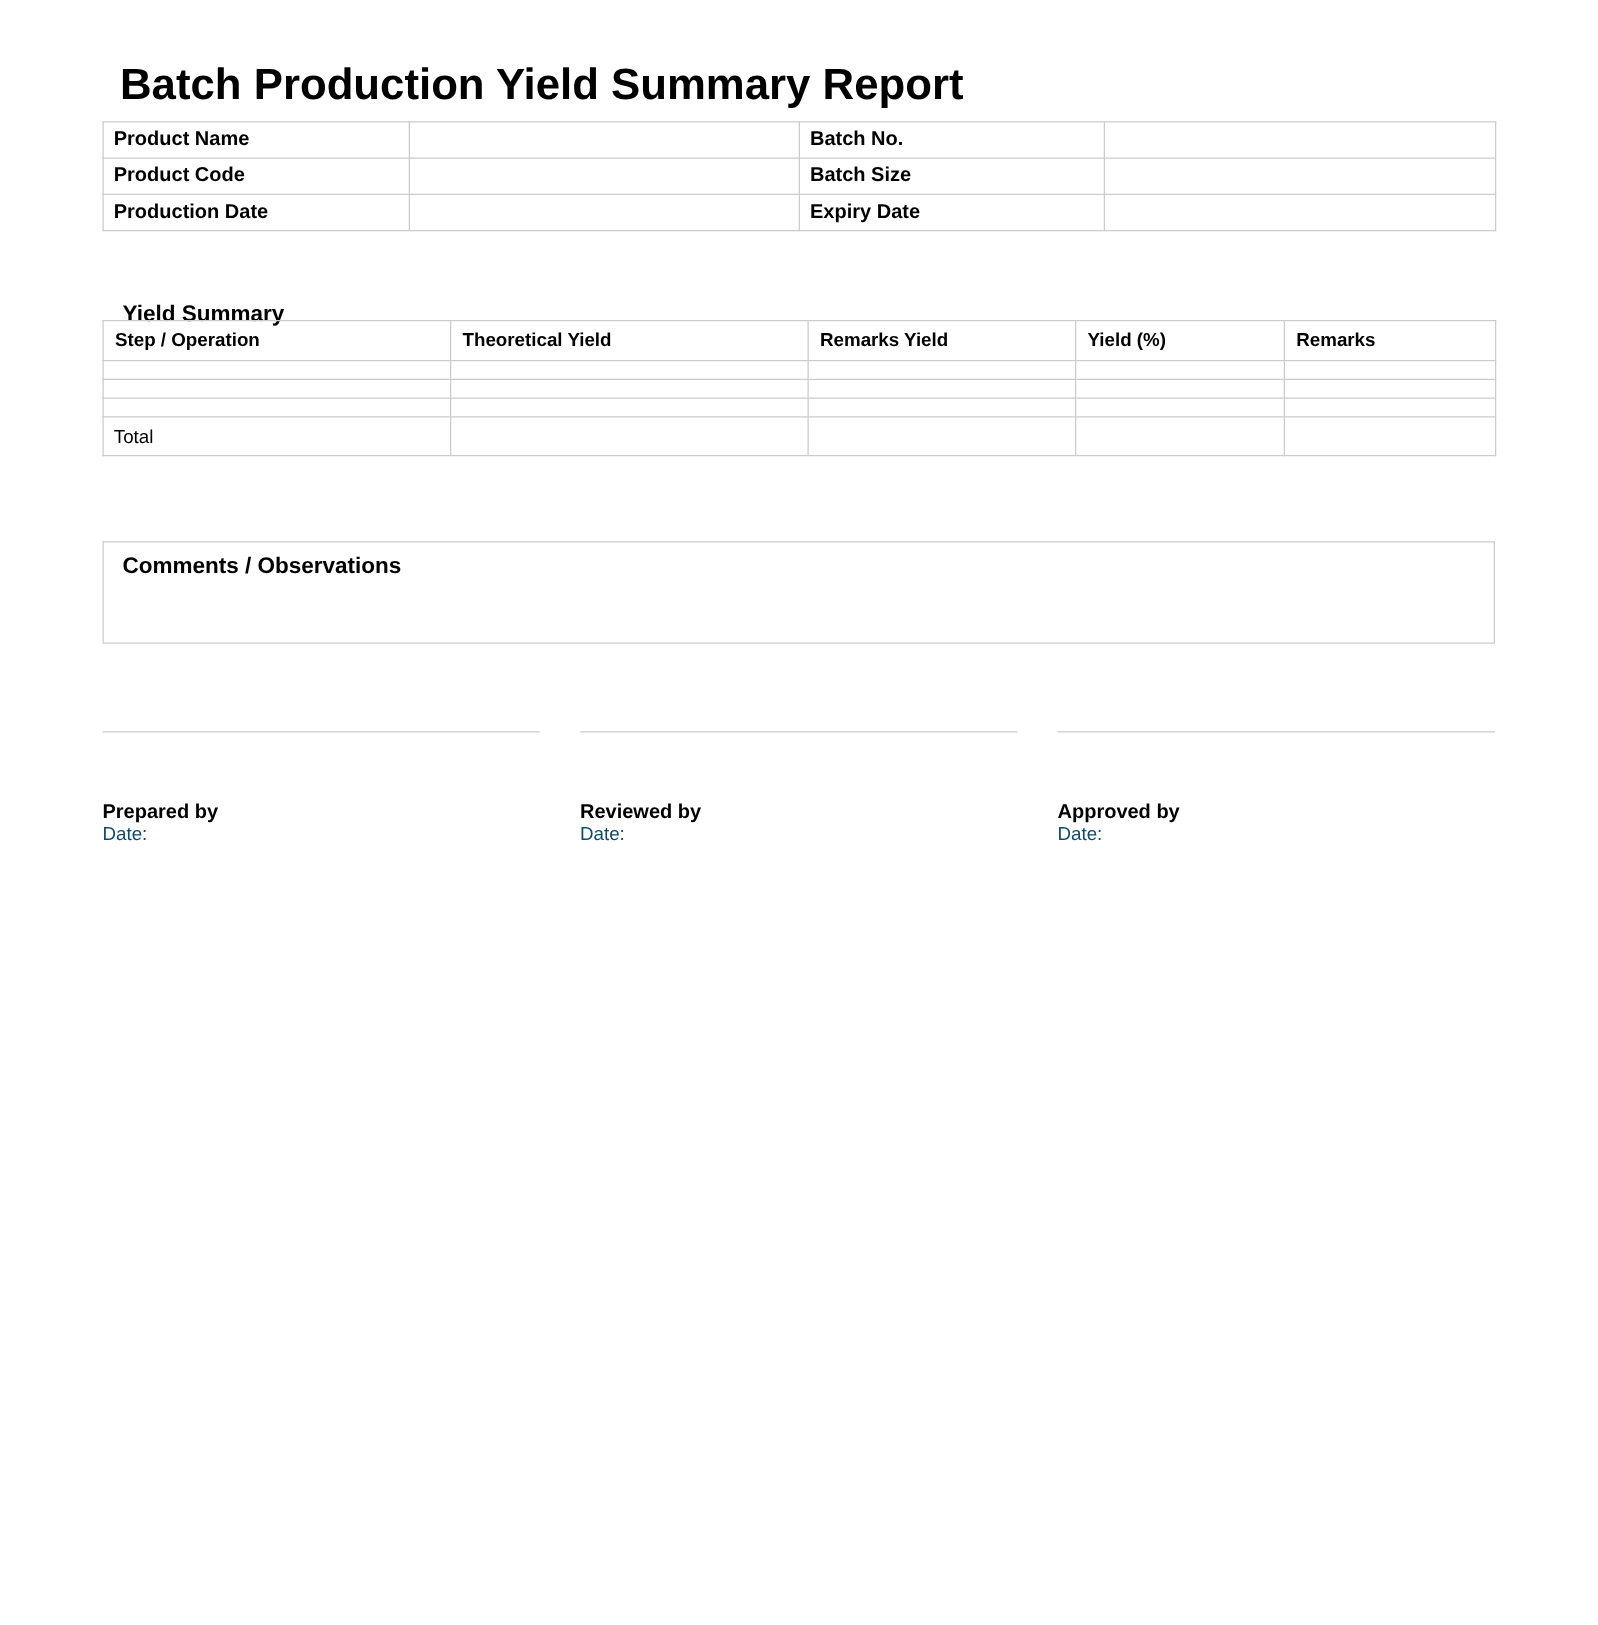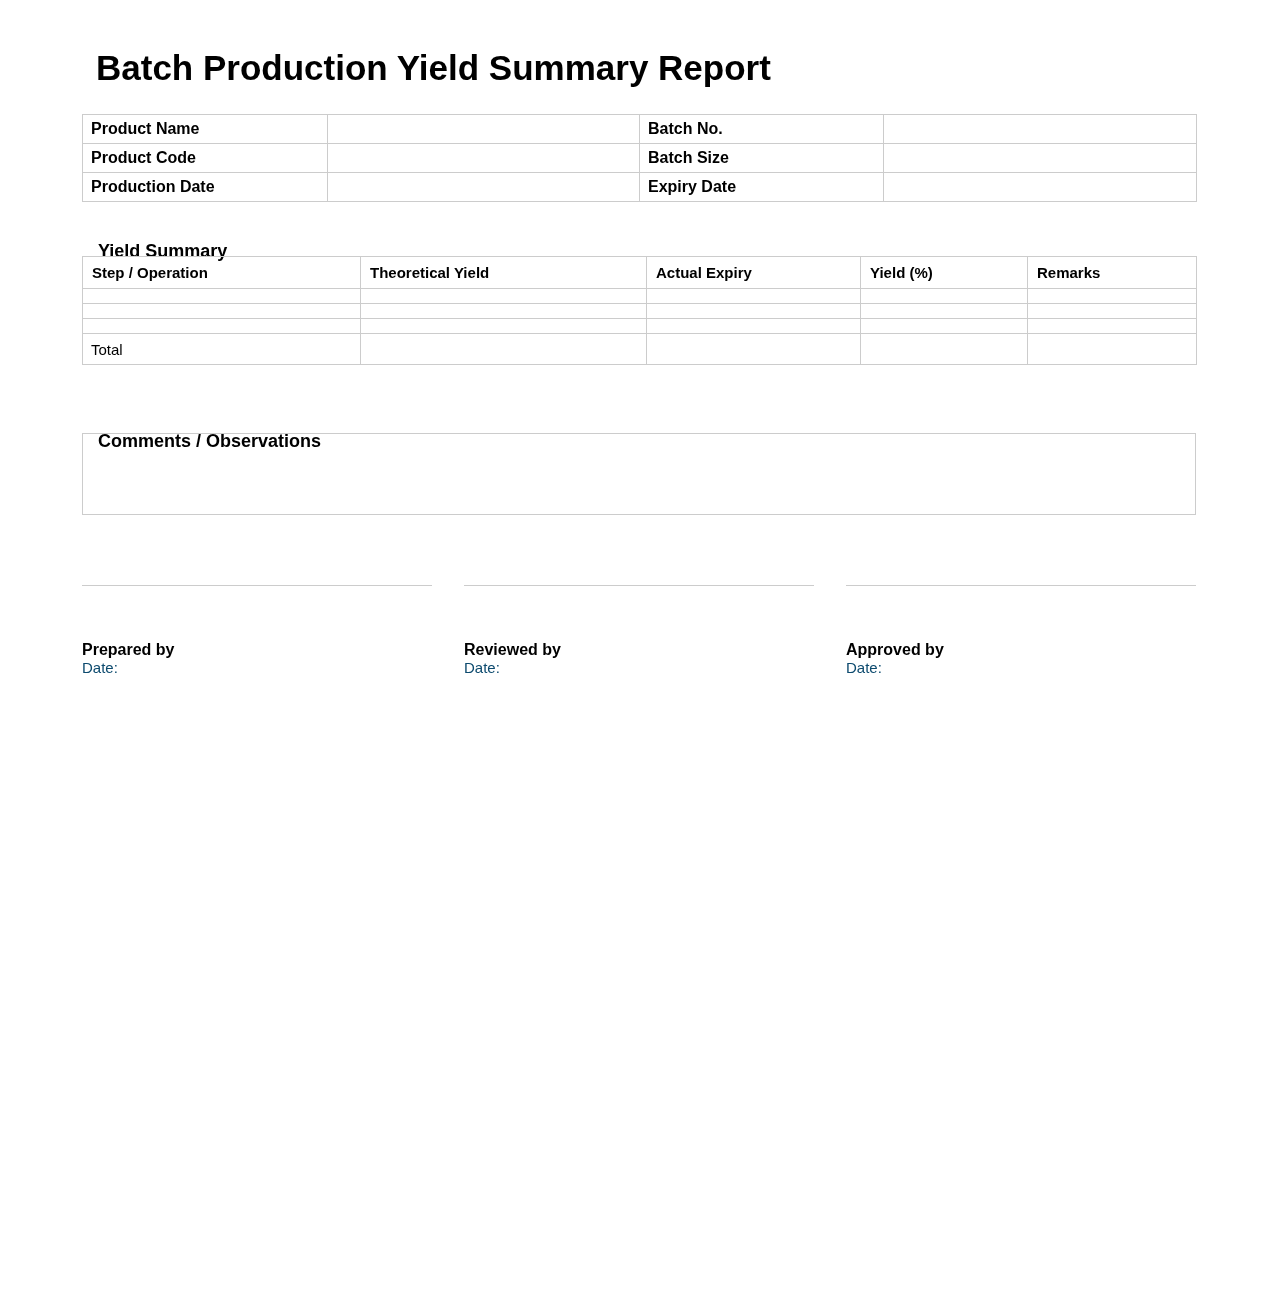--- a/index.html
+++ b/index.html
@@ -1,21 +1,21 @@
 <!DOCTYPE html>
 <html><head>
 <meta charset="utf-8">
 <style>
   html, body { margin: 0; padding: 0; background: #ffffff; }
   body { width: 1278px; height: 1300px; font-family: "Liberation Sans", sans-serif; color: #000; position: relative; }
   .page { position: absolute; left: 82px; top: 0; width: 1114px; }
   h1 { margin: 0; position: absolute; top: 50px; left: 14px; font-size: 35px; font-weight: bold; line-height: 36px; white-space: nowrap; }
   table { border-collapse: collapse; width: 1114px; table-layout: fixed; }
   td, th { border: 1px solid #cccccc; padding: 0 8px; text-align: left; vertical-align: middle; }
-  .info { position: absolute; top: 114px; left: 0; border-radius: 22px; }
+  .info { position: absolute; top: 97px; left: 0; border-radius: 22px; }
   .info td { height: 28px; font-size: 16px; font-weight: bold; }
   .info td.val { font-weight: normal; }
   h2 { margin: 16px; position: absolute; left: 0; font-size: 18px; font-weight: bold; line-height: 22px; white-space: nowrap; }
   .yield { position: absolute; top: 256px; left: 0; }
   .yield th { height: 31px; font-size: 15px; font-weight: bold; padding-left: 9px; }
   .yield td { height: 14px; padding: 0 8px; font-size: 15px; }
   .yield tr.total td { height: 30px; }
   .comments { position: absolute; top: 433px; left: 0; width: 1112px; height: 80px; border: 1px solid #cccccc; }
   .sigs { position: absolute; top: 585px; left: 0; width: 1114px; display: flex; justify-content: space-between; }
   .sig { width: 350px; }
@@ -65,21 +65,21 @@
         <col style="width:278px">
         <col style="width:286px">
         <col style="width:214px">
         <col style="width:167px">
         <col style="width:169px">
       </colgroup>
     <tbody>
         <tr>
       <th>Step / Operation</th>
       <th>Theoretical Yield</th>
-      <th>Actual Expiry</th>
+      <th>Remarks Yield</th>
       <th>Yield (%)</th>
       <th>Remarks</th>
     </tr>
     <tr>
       <td></td>
       <td></td>
       <td></td>
       <td></td>
       <td></td>
     </tr>
@@ -100,21 +100,21 @@
     <tr class="total">
       <td>Total</td>
       <td></td>
       <td></td>
       <td></td>
       <td></td>
     </tr>
   </tbody>
     </table>
 
-  <h2 style="top:414px">Comments / Observations</h2>
+  <h2 style="top:425px">Comments / Observations</h2>
   <div class="comments"></div>
 
   <div class="sigs">
     <div class="sig">
       <div class="line"></div>
       <div class="role">Prepared by</div>
       <div class="date">Date:</div>
     </div>
     <div class="sig">
       <div class="line"></div>

